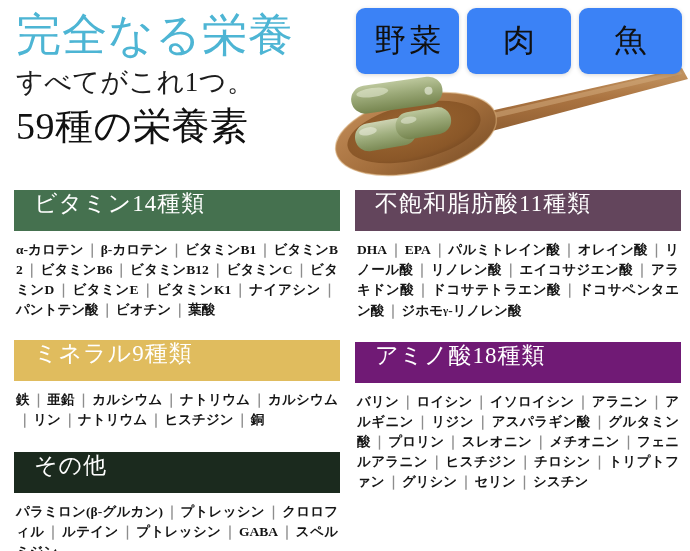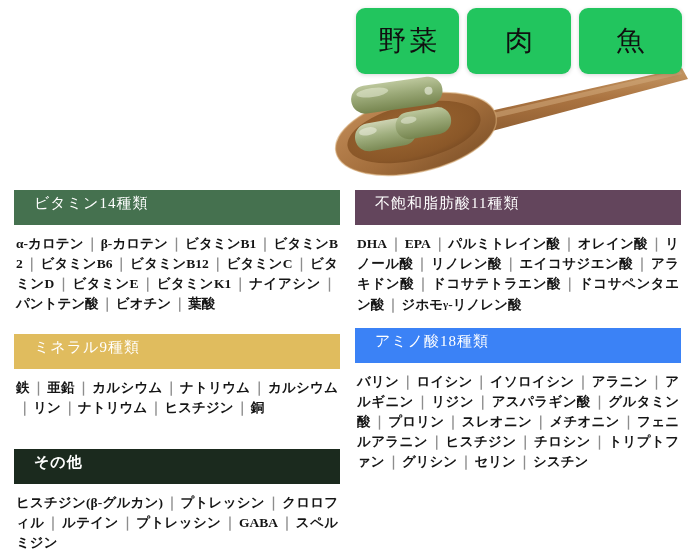--- a/index.html
+++ b/index.html
@@ -74,27 +74,27 @@
     top: 8px;
     width: 326px;
     height: 66px;
     display: flex;
     gap: 8px;
     z-index: 6;
   }
 
   .chip {
     flex: 1 1 0;
-    background: #22c55e;
+    background: #3b82f6;
     border-radius: 9px;
     box-shadow: 0 1px 4px rgba(0, 0, 0, 0.16);
     display: flex;
     align-items: center;
     justify-content: center;
-    font-size: 28px;
+    font-size: 32px;
     color: #101010;
     letter-spacing: 3px;
     text-indent: 3px;
   }
 
   
   .photo {
     position: absolute;
     left: 330px;
     top: 62px;
@@ -117,33 +117,33 @@
   .col {
     position: absolute;
     width: 326px;
   }
   .col-left  { left: 14px; }
   .col-right { left: 355px; }
 
   .panel { margin-bottom: 8px; }
 
   .panel-head {
-    height: 35px;
+    height: 41px;
     line-height: 27px;
     padding: 0 0 6px 20px;
-    font-size: 15px;
+    font-size: 23px;
     color: #ffffff;
     letter-spacing: 1px;
     box-sizing: border-box;
   }
   .panel-head.c-green  { background: #45714f; }
   .panel-head.c-purple { background: #63455c; }
   .panel-head.c-gold   { background: #e0bc5e; }
-  .panel-head.c-red    { background: #3b82f6; }
-  .panel-head.c-dark   { background: #1b2a1e; font-weight: bold; }
+  .panel-head.c-red    { background: #701a75; }
+  .panel-head.c-dark   { background: #1b2a1e; }
 
   .panel-body {
     padding: 9px 2px 0 2px;
     font-size: 13.5px;
     line-height: 20px;
     color: #151515;
     text-align: justify;
     text-justify: inter-character;
     letter-spacing: 0px;
     word-break: break-all;
@@ -152,30 +152,35 @@
 
   .sep {
     color: #8d8d8d;
     padding: 0 2px;
   }
 
   .gamma { font-size: 11px; vertical-align: 1px; }
 
   
   .panel-vitamins  { margin-bottom: 20px; }
-  .panel-minerals  { margin-bottom: 31px; }
-  .panel-fats      { margin-bottom: 13px; }
+  .panel-minerals  { margin-bottom: 22px; }
+  .panel-fats      { margin-bottom: 21px; }
 </style>
 </head>
 <body>
 
 <div class="page">
 
   <div class="hero">
 
+    <div class="hero-text">
+      <div class="headline-main">完全なる栄養</div>
+      <div class="headline-sub">すべてがこれ1つ。</div>
+      <div class="headline-count">59種の栄養素</div>
+    </div>
 
     <div class="chips">
       <div class="chip">野菜</div>
       <div class="chip">肉</div>
       <div class="chip">魚</div>
     </div>
 
     <div class="photo">
       <svg width="360" height="124" viewBox="0 0 360 124">
         <defs>
@@ -239,21 +244,21 @@
         <div class="panel-body"><span>α-カロテン</span><span class="sep">｜</span><span>β-カロテン</span><span class="sep">｜</span><span>ビタミンB1</span><span class="sep">｜</span><span>ビタミンB2</span><span class="sep">｜</span><span>ビタミンB6</span><span class="sep">｜</span><span>ビタミンB12</span><span class="sep">｜</span><span>ビタミンC</span><span class="sep">｜</span><span>ビタミンD</span><span class="sep">｜</span><span>ビタミンE</span><span class="sep">｜</span><span>ビタミンK1</span><span class="sep">｜</span><span>ナイアシン</span><span class="sep">｜</span><span>パントテン酸</span><span class="sep">｜</span><span>ビオチン</span><span class="sep">｜</span><span>葉酸</span></div>
       </div>
 
       <div class="panel panel-minerals">
         <div class="panel-head c-gold">ミネラル9種類</div>
         <div class="panel-body"><span>鉄</span><span class="sep">｜</span><span>亜鉛</span><span class="sep">｜</span><span>カルシウム</span><span class="sep">｜</span><span>ナトリウム</span><span class="sep">｜</span><span>カルシウム</span><span class="sep">｜</span><span>リン</span><span class="sep">｜</span><span>ナトリウム</span><span class="sep">｜</span><span>ヒスチジン</span><span class="sep">｜</span><span>銅</span></div>
       </div>
 
       <div class="panel">
         <div class="panel-head c-dark">その他</div>
-        <div class="panel-body"><span>ヒスチジン(β-グルカン)</span><span class="sep">｜</span><span>プトレッシン</span><span class="sep">｜</span><span>クロロフィル</span><span class="sep">｜</span><span>ルテイン</span><span class="sep">｜</span><span>プトレッシン</span><span class="sep">｜</span><span>GABA</span><span class="sep">｜</span><span>スペルミジン</span></div>
+        <div class="panel-body"><span>パラミロン(β-グルカン)</span><span class="sep">｜</span><span>プトレッシン</span><span class="sep">｜</span><span>クロロフィル</span><span class="sep">｜</span><span>ルテイン</span><span class="sep">｜</span><span>プトレッシン</span><span class="sep">｜</span><span>GABA</span><span class="sep">｜</span><span>スペルミジン</span></div>
       </div>
 
     </div>
 
     <div class="col col-right">
 
       <div class="panel panel-fats">
         <div class="panel-head c-purple">不飽和脂肪酸11種類</div>
         <div class="panel-body"><span>DHA</span><span class="sep">｜</span><span>EPA</span><span class="sep">｜</span><span>パルミトレイン酸</span><span class="sep">｜</span><span>オレイン酸</span><span class="sep">｜</span><span>リノール酸</span><span class="sep">｜</span><span>リノレン酸</span><span class="sep">｜</span><span>エイコサジエン酸</span><span class="sep">｜</span><span>アラキドン酸</span><span class="sep">｜</span><span>ドコサテトラエン酸</span><span class="sep">｜</span><span>ドコサペンタエン酸</span><span class="sep">｜</span><span>ジホモ<span class="gamma">γ</span>-リノレン酸</span></div>
       </div>

